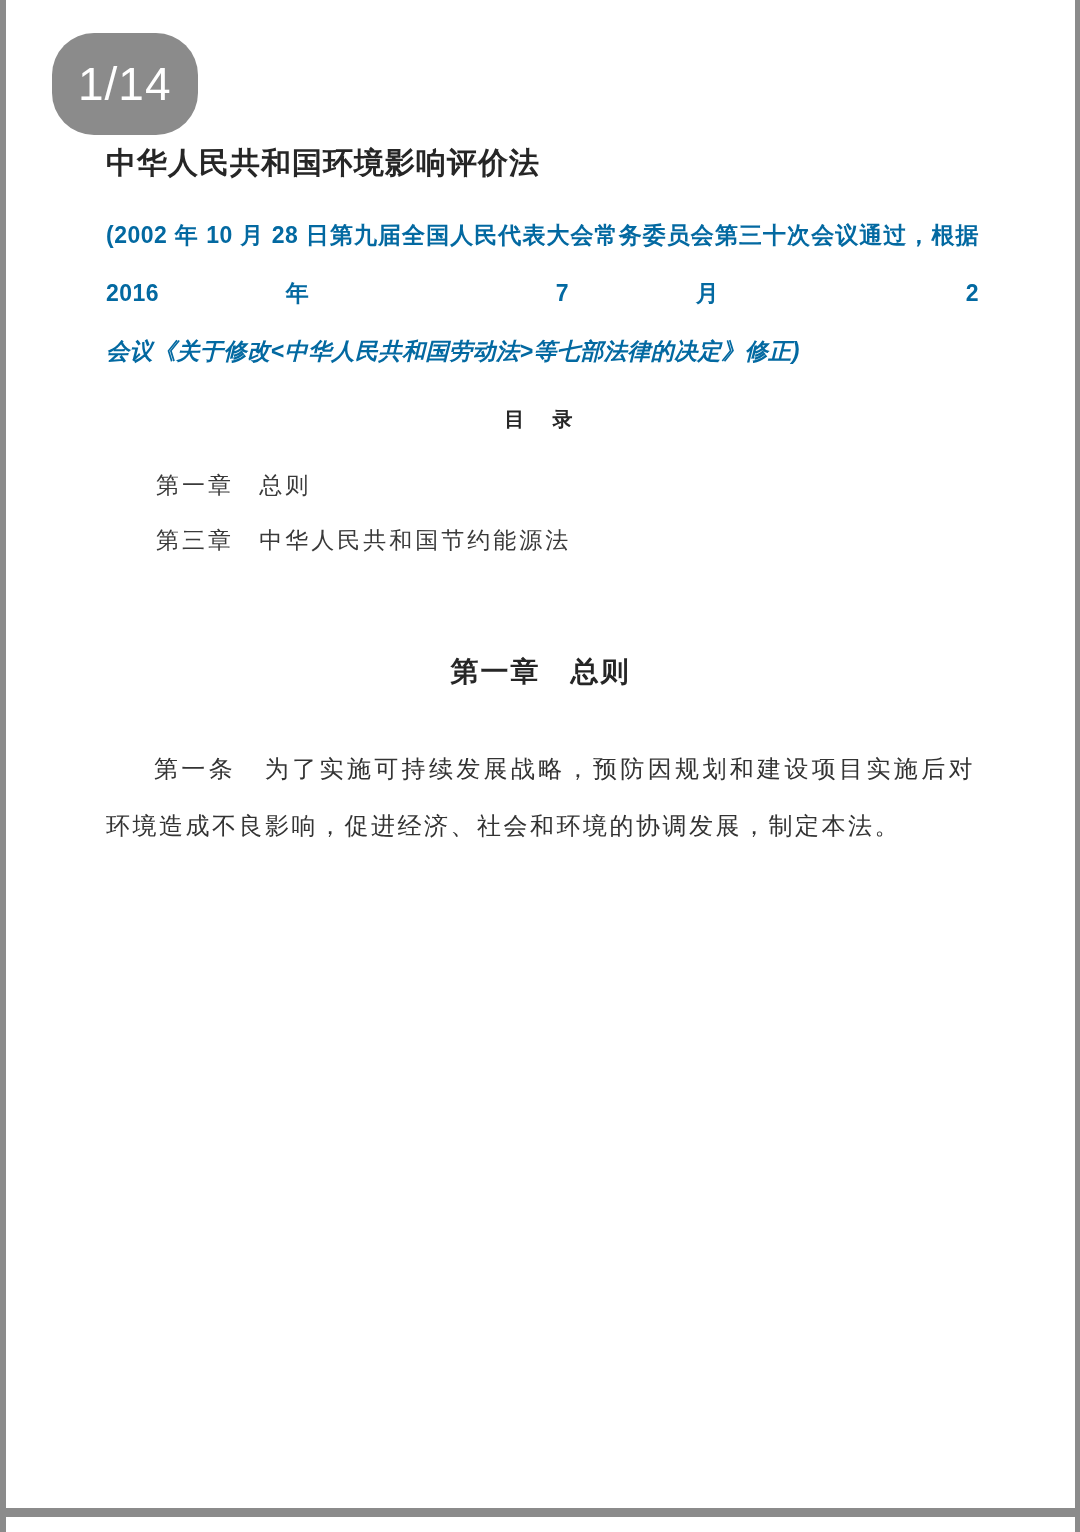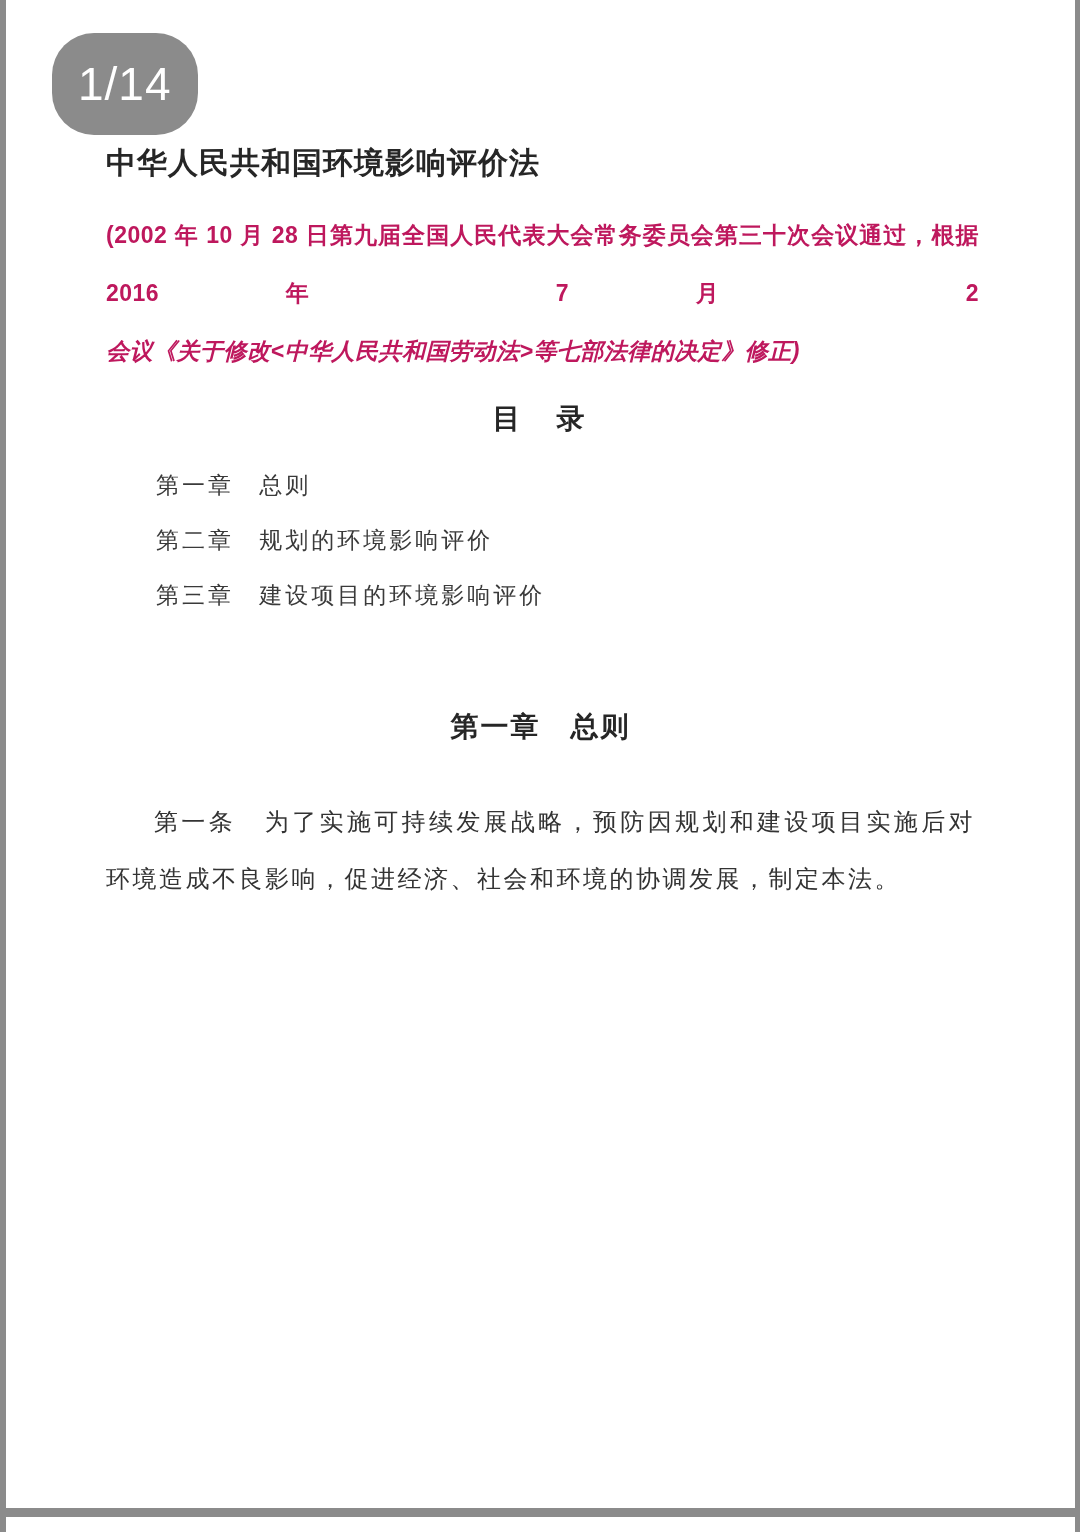--- a/index.html
+++ b/index.html
@@ -60,38 +60,38 @@
     font-size: 30px;
     line-height: 38px;
     font-weight: 700;
     color: #262626;
     letter-spacing: 1px;
   }
   .preamble {
     margin: 24px 96px 0 100px;
     font-size: 23px;
     font-weight: 700;
-    color: #be185d;
+    color: #0369a1;
     letter-spacing: 0.5px;
   }
   .preamble-line {
     line-height: 58px;
     text-align: justify;
     text-align-last: justify;
     text-justify: inter-character;
   }
   .preamble-line.last {
     text-align: left;
     text-align-last: left;
     font-style: italic;
   }
   .toc-title {
     margin: 22px 0 0;
     text-align: center;
-    font-size: 28px;
+    font-size: 20px;
     line-height: 34px;
     font-weight: 700;
     color: #262626;
     letter-spacing: 4px;
   }
   .toc {
     margin: 22px 0 0 150px;
     font-family: "Liberation Serif", serif;
     color: #3a3a3a;
     font-size: 23px;
@@ -107,21 +107,21 @@
     margin: 86px 0 0;
     text-align: center;
     font-size: 28px;
     line-height: 36px;
     font-weight: 700;
     color: #262626;
     letter-spacing: 2px;
   }
   .article {
     margin: 50px 100px 0;
-    font-family: Liberation Mono, monospace;
+    font-family: Liberation Sans, sans-serif;
     font-size: 24px;
     line-height: 57px;
     color: #333333;
     text-align: justify;
     text-indent: 2em;
     letter-spacing: 2.5px;
   }
   .article + .article {
     margin-top: 32px;
   }
@@ -144,24 +144,21 @@
       <div class="preamble-line last">会议《关于修改&lt;中华人民共和国劳动法&gt;等七部法律的决定》修正)</div>
     </div>
 
     <h2 class="toc-title">目　录</h2>
 
     <div class="toc">
       <div class="toc-row">
         <span class="toc-chapter-label">第一章</span><span class="toc-chapter-title">总则</span>
       </div>
       <div class="toc-row">
-        <span class="toc-chapter-label">第二章</span><span class="toc-chapter-title">规划的环境影响评价</span>
-      </div>
-      <div class="toc-row">
-        <span class="toc-chapter-label">第三章</span><span class="toc-chapter-title">建设项目的环境影响评价</span>
+        <span class="toc-chapter-label">第三章</span><span class="toc-chapter-title">中华人民共和国节约能源法</span>
       </div>
     </div>
 
     <h2 class="chapter-heading">第一章　总则</h2>
 
     <p class="article"><span class="article-label">第一条</span><span class="article-text">为了实施可持续发展战略，预防因规划和建设项目实施后对环境造成不良影响，促进经济、社会和环境的协调发展，制定本法。</span></p>
 
 
   </div>
 

